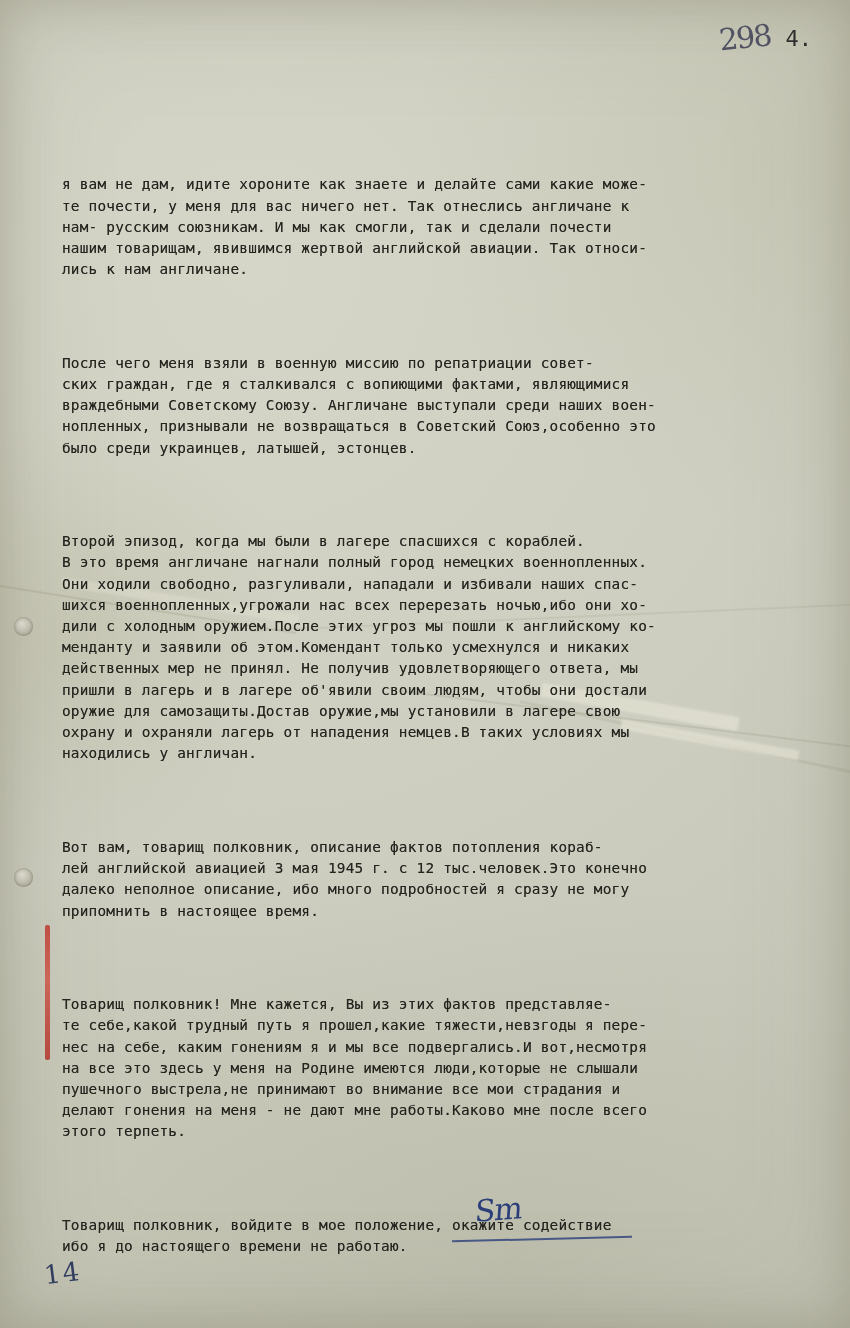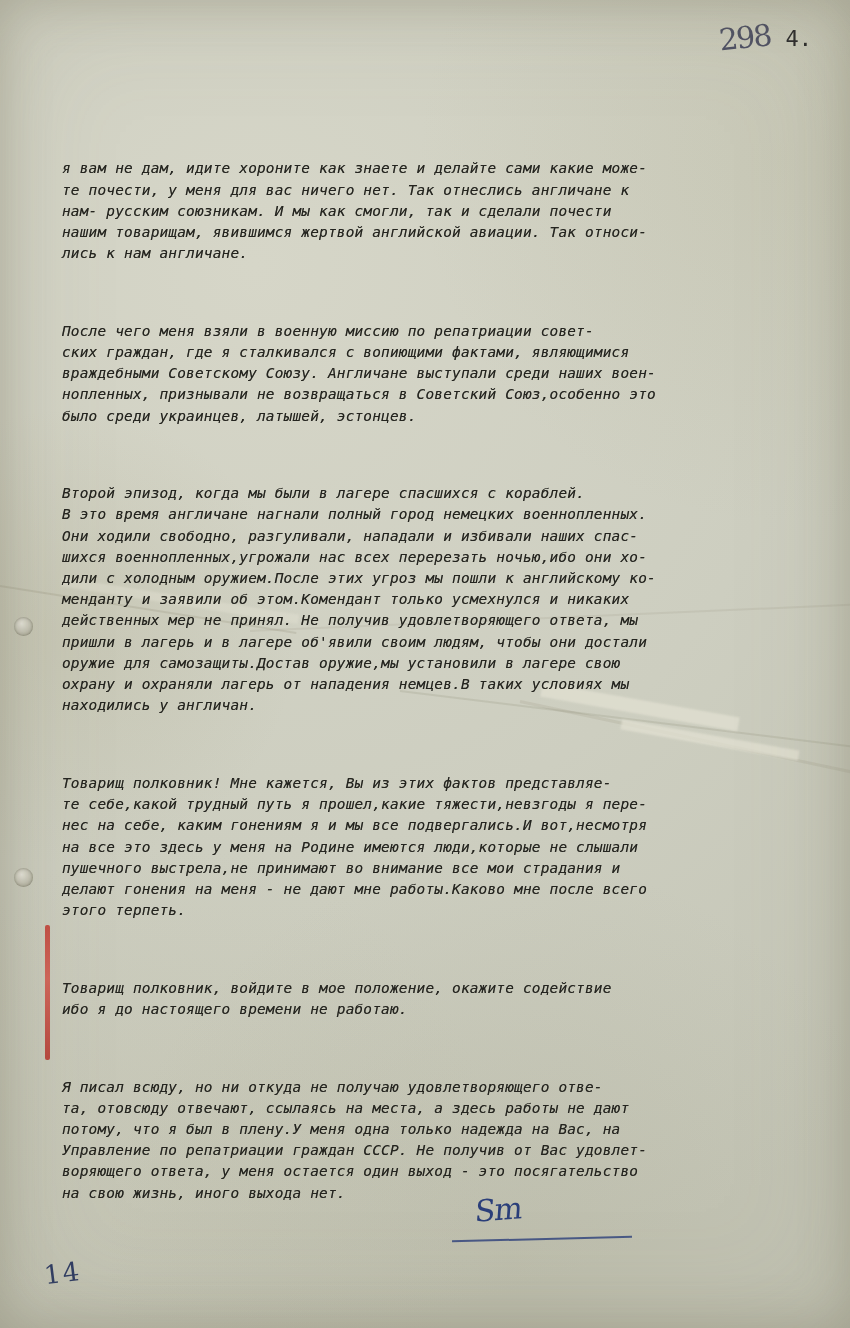--- a/index.html
+++ b/index.html
@@ -111,24 +111,23 @@
     top: 116px;
     width: 726px;
     color: #24241f;
     font-size: 14.4px;
     line-height: 21.2px;
     letter-spacing: 0.2px;
     text-align: left;
     white-space: pre-wrap;
   }
   .para {
-    margin: 0 0 14px 0;
+    margin: 16px 0 14px 0;
     white-space: pre-wrap;
     text-shadow: 0 0 0.4px rgba(40,40,35,0.55);
-    font-style: italic;
   }
   .hand-sign {
     position: absolute;
     left: 475px;
     top: 1192px;
     font-family: "DejaVu Serif", serif;
     font-size: 30px;
     color: #2b3f7a;
     transform: rotate(-4deg) skewX(-8deg);
     letter-spacing: -1px;
@@ -192,20 +191,24 @@
 В это время англичане нагнали полный город немецких военнопленных.
 Они ходили свободно, разгуливали, нападали и избивали наших спас-
 шихся военнопленных,угрожали нас всех перерезать ночью,ибо они хо-
 дили с холодным оружием.После этих угроз мы пошли к английскому ко-
 менданту и заявили об этом.Комендант только усмехнулся и никаких
 действенных мер не принял. Не получив удовлетворяющего ответа, мы
 пришли в лагерь и в лагере об'явили своим людям, чтобы они достали
 оружие для самозащиты.Достав оружие,мы установили в лагере свою
 охрану и охраняли лагерь от нападения немцев.В таких условиях мы
 находились у англичан.</p>
+    <p class="para">Вот вам, товарищ полковник, описание фактов потопления кораб-
+лей английской авиацией 3 мая 1945 г. с 12 тыс.человек.Это конечно
+далеко неполное описание, ибо много подробностей я сразу не могу
+припомнить в настоящее время.</p>
     <p class="para">Товарищ полковник! Мне кажется, Вы из этих фактов представляе-
 те себе,какой трудный путь я прошел,какие тяжести,невзгоды я пере-
 нес на себе, каким гонениям я и мы все подвергались.И вот,несмотря
 на все это здесь у меня на Родине имеются люди,которые не слышали
 пушечного выстрела,не принимают во внимание все мои страдания и
 делают гонения на меня - не дают мне работы.Каково мне после всего
 этого терпеть.</p>
     <p class="para">Товарищ полковник, войдите в мое положение, окажите содействие
 ибо я до настоящего времени не работаю.</p>
     <p class="para">Я писал всюду, но ни откуда не получаю удовлетворяющего отве-

